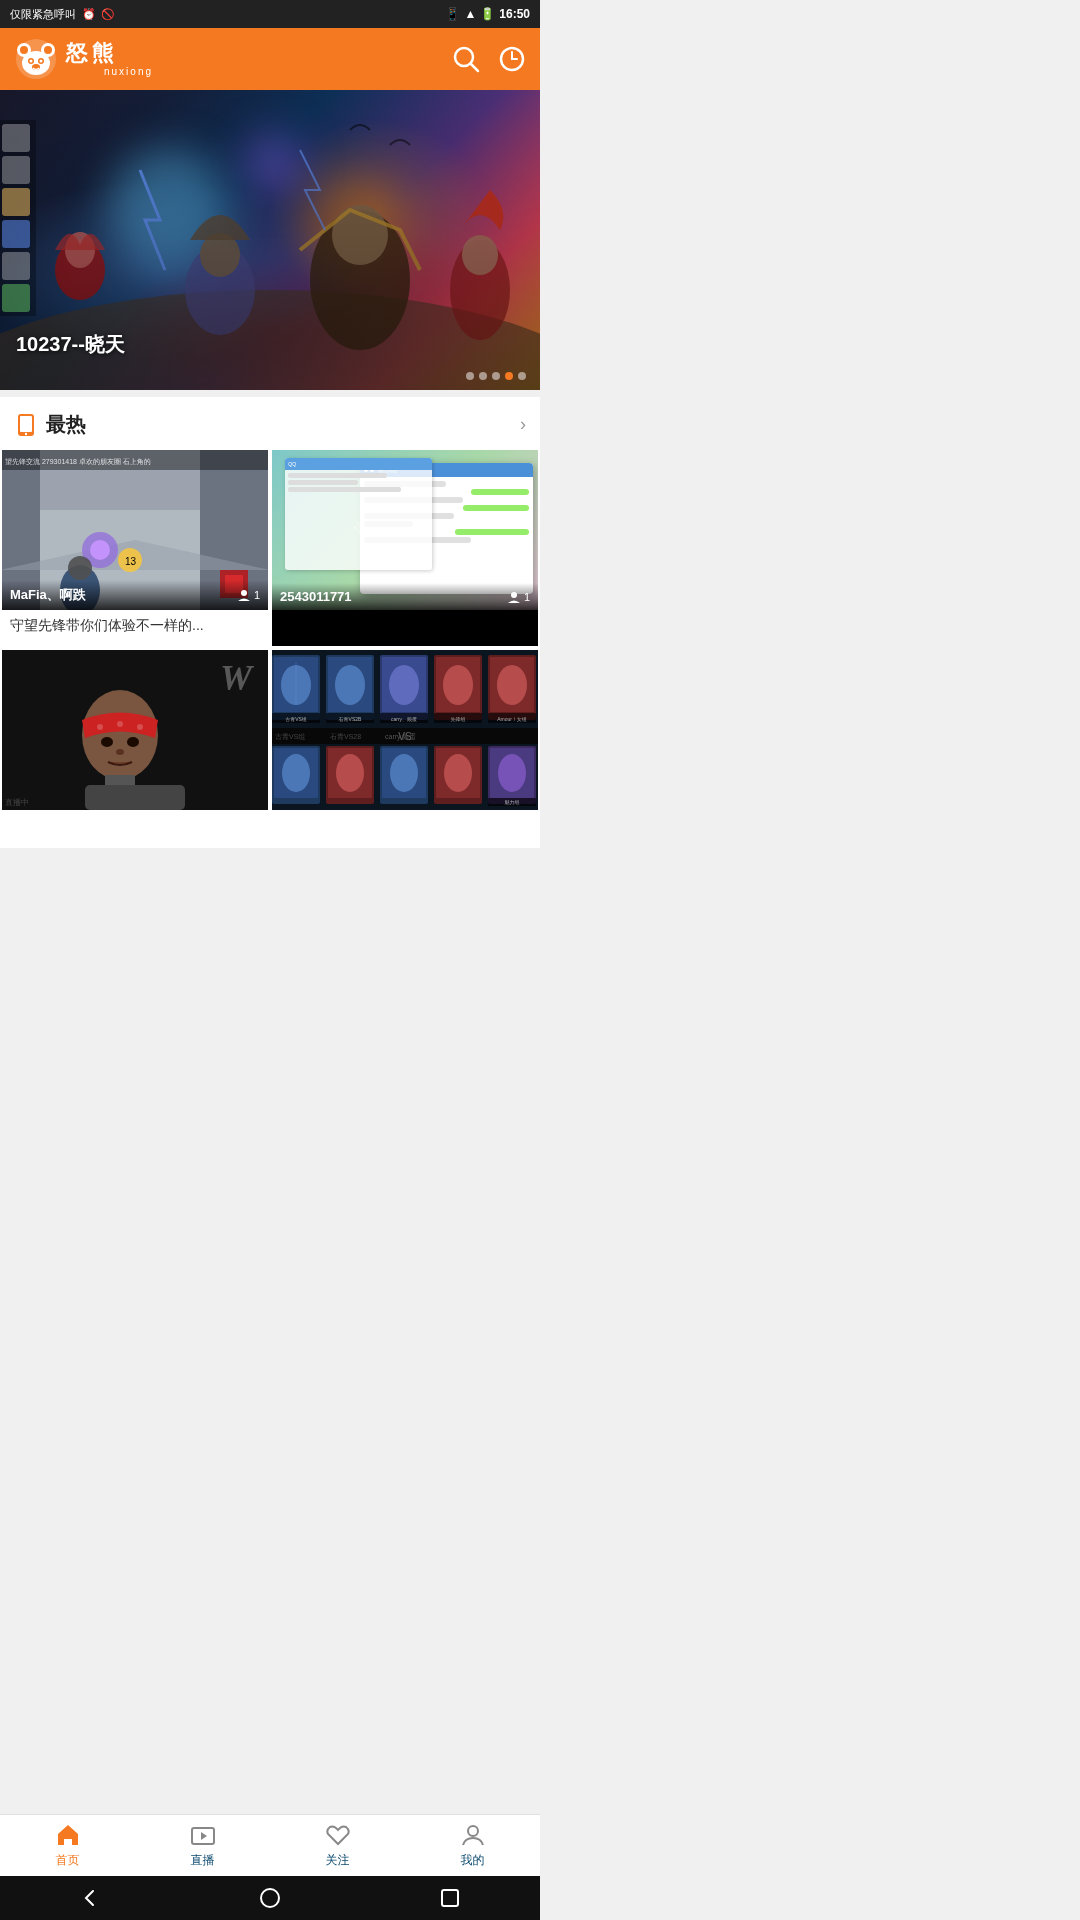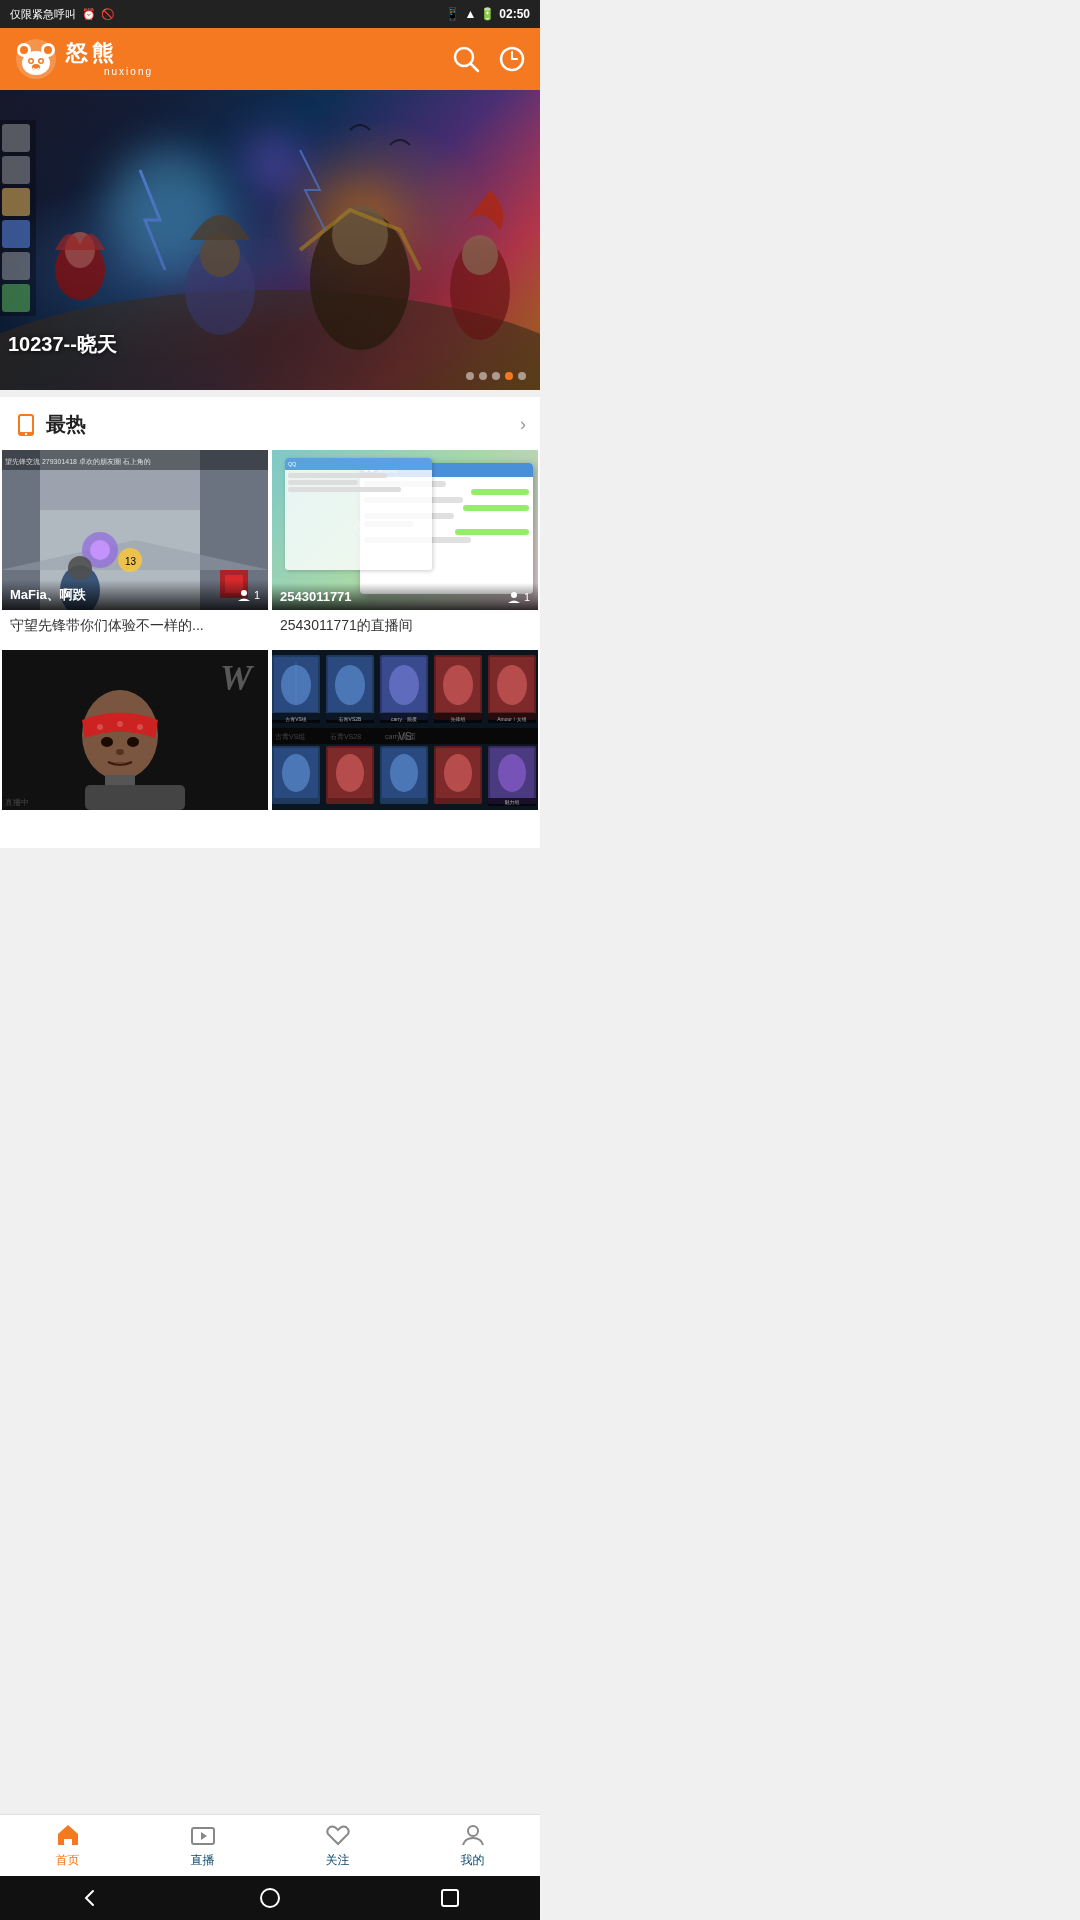--- a/index.html
+++ b/index.html
@@ -104,21 +104,21 @@
     
     .banner-overlay {
       position: absolute;
       inset: 0;
       background:
         linear-gradient(to bottom, rgba(0,0,0,0.1) 0%, rgba(0,0,0,0.4) 100%);
     }
     .banner-title {
       position: absolute;
       bottom: 32px;
-      left: 8px;
+      left: 16px;
       color: #fff;
       font-size: 20px;
       font-weight: bold;
       text-shadow: 1px 1px 4px rgba(0,0,0,0.8);
     }
     .banner-dots {
       position: absolute;
       bottom: 10px;
       right: 14px;
       display: flex;
@@ -292,21 +292,21 @@
 <div class="status-bar">
   <div class="status-bar-left">
     <span>仅限紧急呼叫</span>
     <span>⏰</span>
     <span>🚫</span>
   </div>
   <div class="status-bar-right">
     <span>📱</span>
     <span>▲</span>
     <span>🔋</span>
-    <span>02:50</span>
+    <span>16:50</span>
   </div>
 </div>
 
 <div class="header">
   <div class="logo-area">
 
     <svg class="logo-bear" viewBox="0 0 44 44" fill="none">
       <circle cx="22" cy="22" r="20" fill="white" opacity="0.2"></circle>
 
       <ellipse cx="22" cy="26" rx="14" ry="12" fill="white"></ellipse>
@@ -497,21 +497,20 @@
         <span class="streamer-name">2543011771</span>
         <div class="viewer-count">
           <svg width="14" height="14" viewBox="0 0 14 14">
               <circle cx="7" cy="5" r="3" fill="white"></circle>
               <path d="M1 13 Q7 8 13 13" fill="white"></path>
             </svg>
           <span>1</span>
         </div>
       </div>
     </div>
-    <div class="grid-caption">2543011771的直播间</div>
   </div>
 
   <div class="grid-item">
     <div class="grid-thumb">
       <div style="position:absolute;inset:0;background:linear-gradient(180deg,#111 0%,#222 40%,#0a0a0a 100%);">
 
         <svg style="position:absolute;inset:0;width:100%;height:100%;" viewBox="0 0 270 160" preserveAspectRatio="xMidYMid slice">
 
           <rect width="270" height="160" fill="#111"></rect>
 

